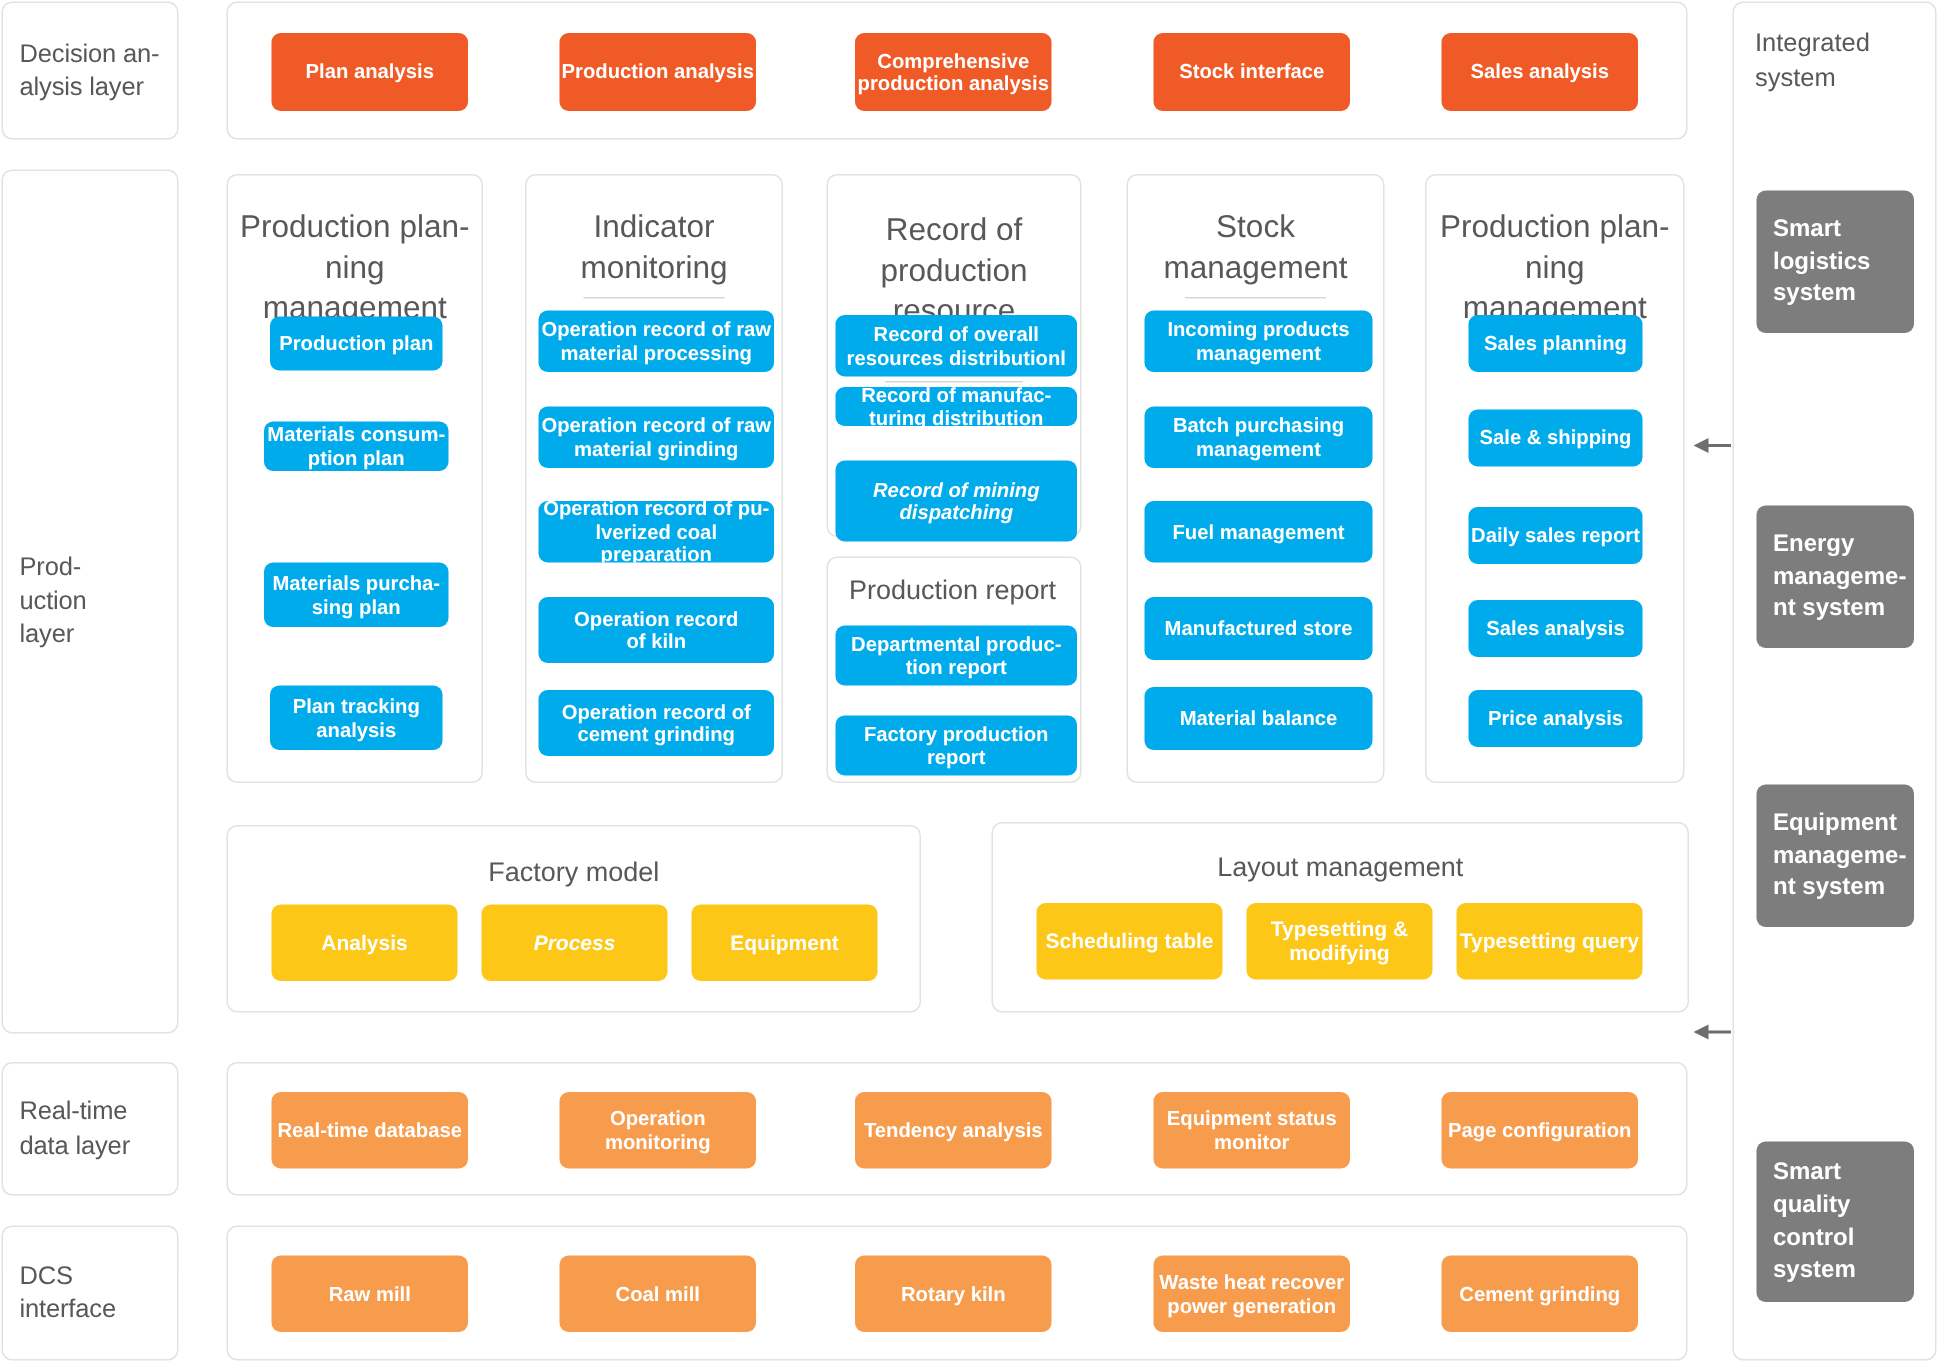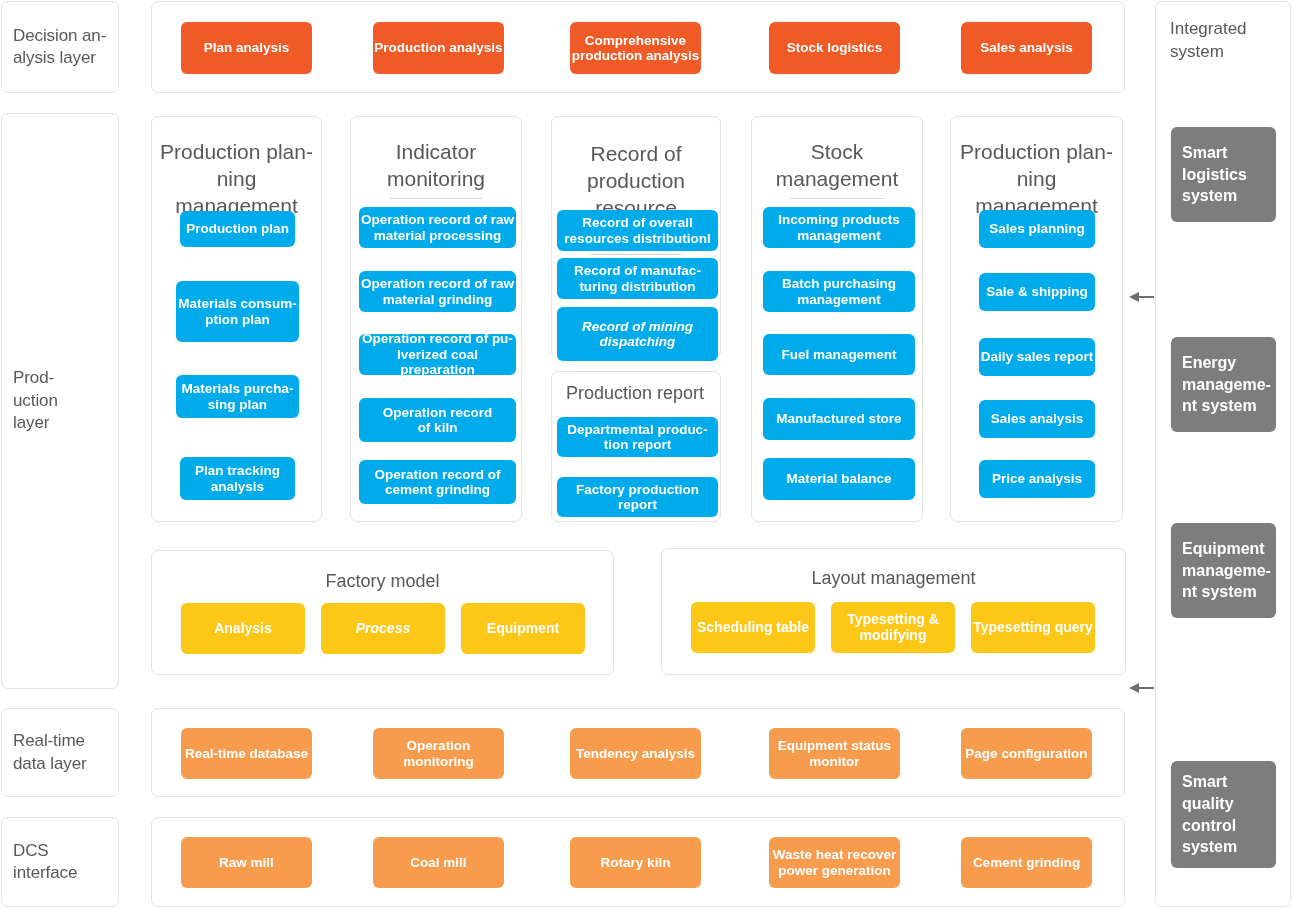--- a/index.html
+++ b/index.html
@@ -135,37 +135,37 @@
       <span style="white-space:pre-line">Plan analysis</span>
     </div>
     <div class="chip chip-red wrap" style="left:221px;top:20px;width:131px;height:52px;">
       <span style="white-space:pre-line">Production analysis</span>
     </div>
     <div class="chip chip-red wrap" style="left:418px;top:20px;width:131px;height:52px;">
       <span style="white-space:pre-line">Comprehensive
 production analysis</span>
     </div>
     <div class="chip chip-red wrap" style="left:617px;top:20px;width:131px;height:52px;">
-      <span style="white-space:pre-line">Stock logistics</span>
+      <span style="white-space:pre-line">Stock interface</span>
     </div>
     <div class="chip chip-red wrap" style="left:809px;top:20px;width:131px;height:52px;">
       <span style="white-space:pre-line">Sales analysis</span>
     </div>
   </div>
 
   <div class="panel colcard" style="left:151px;top:116px;width:171px;height:406px;">
     <div class="col-head">
       <span style="white-space:pre-line">Production plan-
 ning management</span>
       <div class="rule"></div>
     </div>
     <div class="chip chip-blue wrap" style="left:28px;top:94px;width:115px;height:36px;">
       <span style="white-space:pre-line">Production plan</span>
     </div>
-    <div class="chip chip-blue wrap" style="left:24px;top:164px;width:123px;height:61px;">
+    <div class="chip chip-blue wrap" style="left:24px;top:164px;width:123px;height:33px;">
       <span style="white-space:pre-line">Materials consum-
 ption plan</span>
     </div>
     <div class="chip chip-blue wrap" style="left:24px;top:258px;width:123px;height:43px;">
       <span style="white-space:pre-line">Materials purcha-
 sing plan</span>
     </div>
     <div class="chip chip-blue wrap" style="left:28px;top:340px;width:115px;height:43px;">
       <span style="white-space:pre-line">Plan tracking
 analysis</span>
@@ -203,21 +203,21 @@
   <div class="panel colcard" style="left:551px;top:116px;width:170px;height:242px;">
     <div class="col-head" style="top:24px;">
       <span style="white-space:pre-line">Record of production
 resource distribution</span>
       <div class="rule"></div>
     </div>
     <div class="chip chip-blue wrap" style="left:5px;top:93px;width:161px;height:41px;">
       <span style="white-space:pre-line">Record of overall
 resources distributionl</span>
     </div>
-    <div class="chip chip-blue wrap" style="left:5px;top:141px;width:161px;height:41px;">
+    <div class="chip chip-blue wrap" style="left:5px;top:141px;width:161px;height:26px;">
       <span style="white-space:pre-line">Record of manufac-
 turing distribution</span>
     </div>
     <div class="chip chip-blue wrap" style="left:5px;top:190px;width:161px;height:54px;font-style:italic;">
       <span style="white-space:pre-line">Record of mining
 dispatching</span>
     </div>
   </div>
 
   <div class="panel colcard" style="left:551px;top:371px;width:170px;height:151px;">

